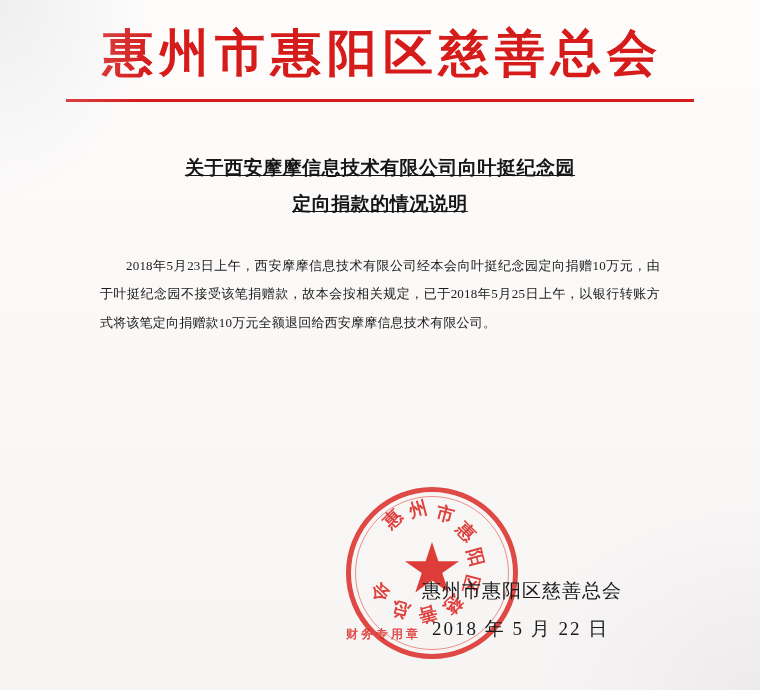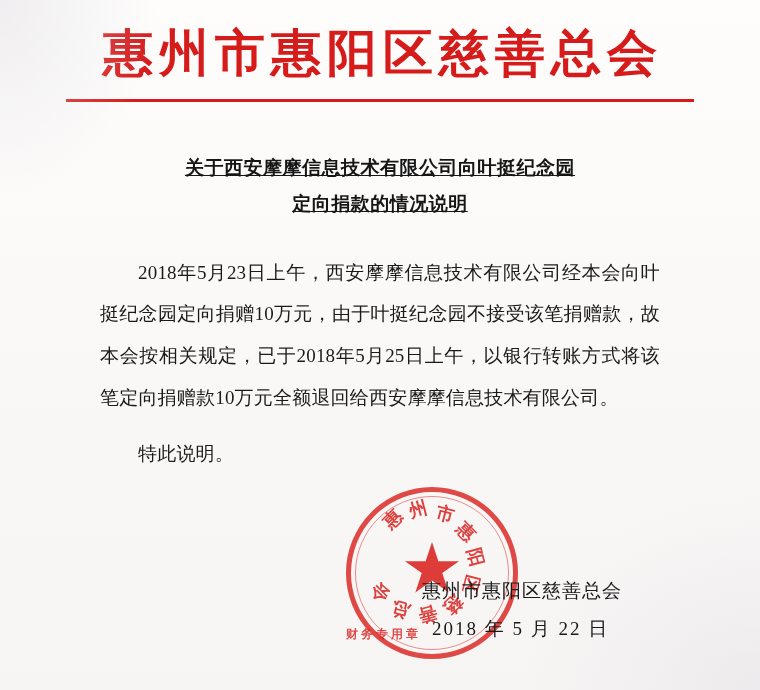--- a/index.html
+++ b/index.html
@@ -60,21 +60,21 @@
   }
   .doc-title .line2 {
     display: block;
   }
 
   
   .body-text {
     margin: 30px auto 0 auto;
     width: 560px;
     color: #1a1a1a;
-    font-size: 19px;
+    font-size: 13px;
     line-height: 2.2;
     text-align: justify;
     text-justify: inter-ideograph;
     letter-spacing: 0.2px;
   }
   .body-text p {
     margin: 0;
     text-indent: 2em;
   }
   .body-text p + p {
@@ -191,21 +191,20 @@
     </div>
   </div>
 
   <div class="doc-title">
     <span class="line1">关于西安摩摩信息技术有限公司向叶挺纪念园</span>
     <span class="line2">定向捐款的情况说明</span>
   </div>
 
   <div class="body-text">
     <p>2018年5月23日上午，西安摩摩信息技术有限公司经本会向叶挺纪念园定向捐赠10万元，由于叶挺纪念园不接受该笔捐赠款，故本会按相关规定，已于2018年5月25日上午，以银行转账方式将该笔定向捐赠款10万元全额退回给西安摩摩信息技术有限公司。</p>
-    <p>特此说明。</p>
   </div>
 
   <div class="seal">
     <div class="ring"></div>
     <div class="ring-inner"></div>
     <div class="star"></div>
     <div class="seal-text">
         <span style="transform: translate(-54.2548px, -56.2548px) rotate(-45deg);">惠</span>
         <span style="transform: translate(-25.5644px, -72.8193px) rotate(-15deg);">州</span>
         <span style="transform: translate(7.56442px, -72.8193px) rotate(15deg);">市</span>

